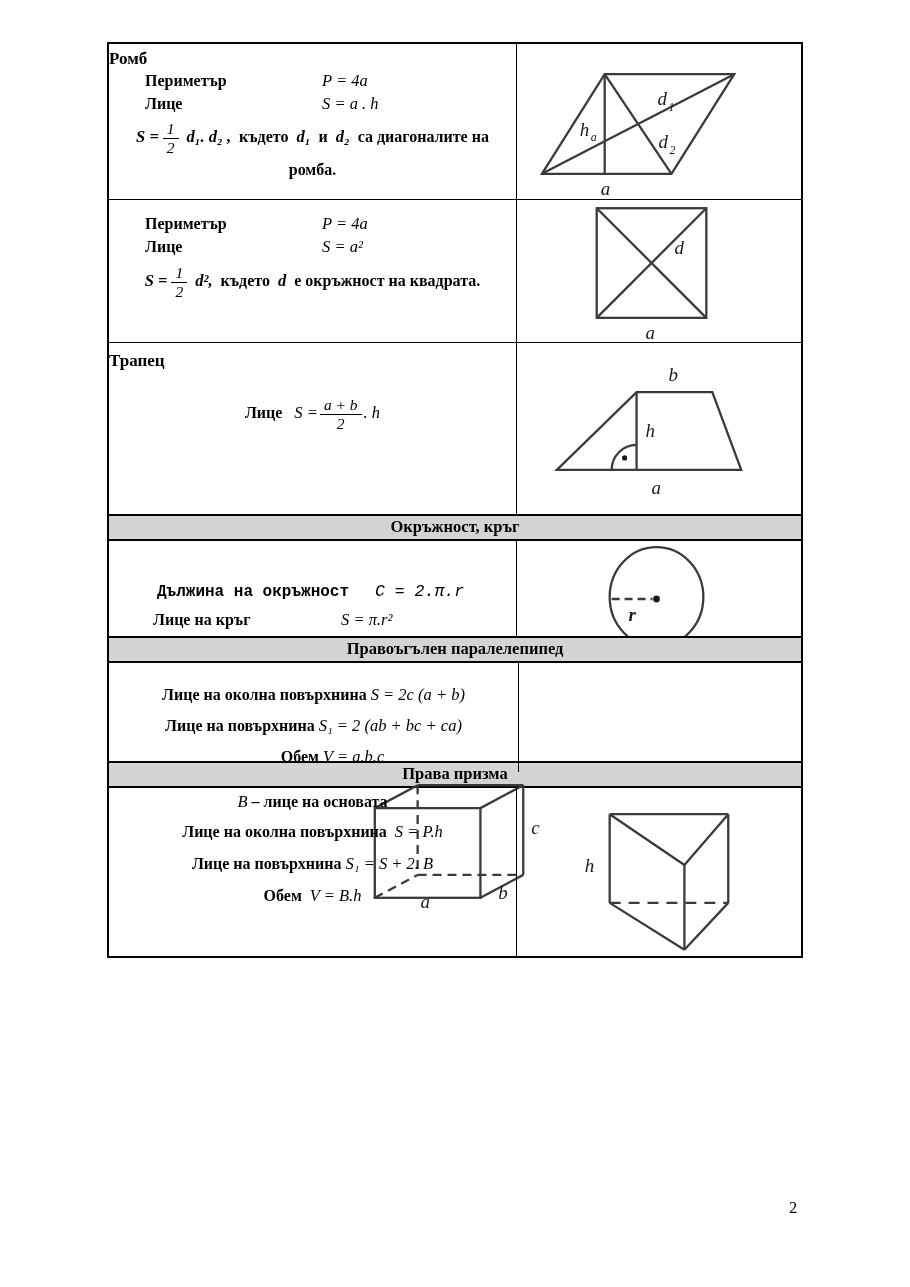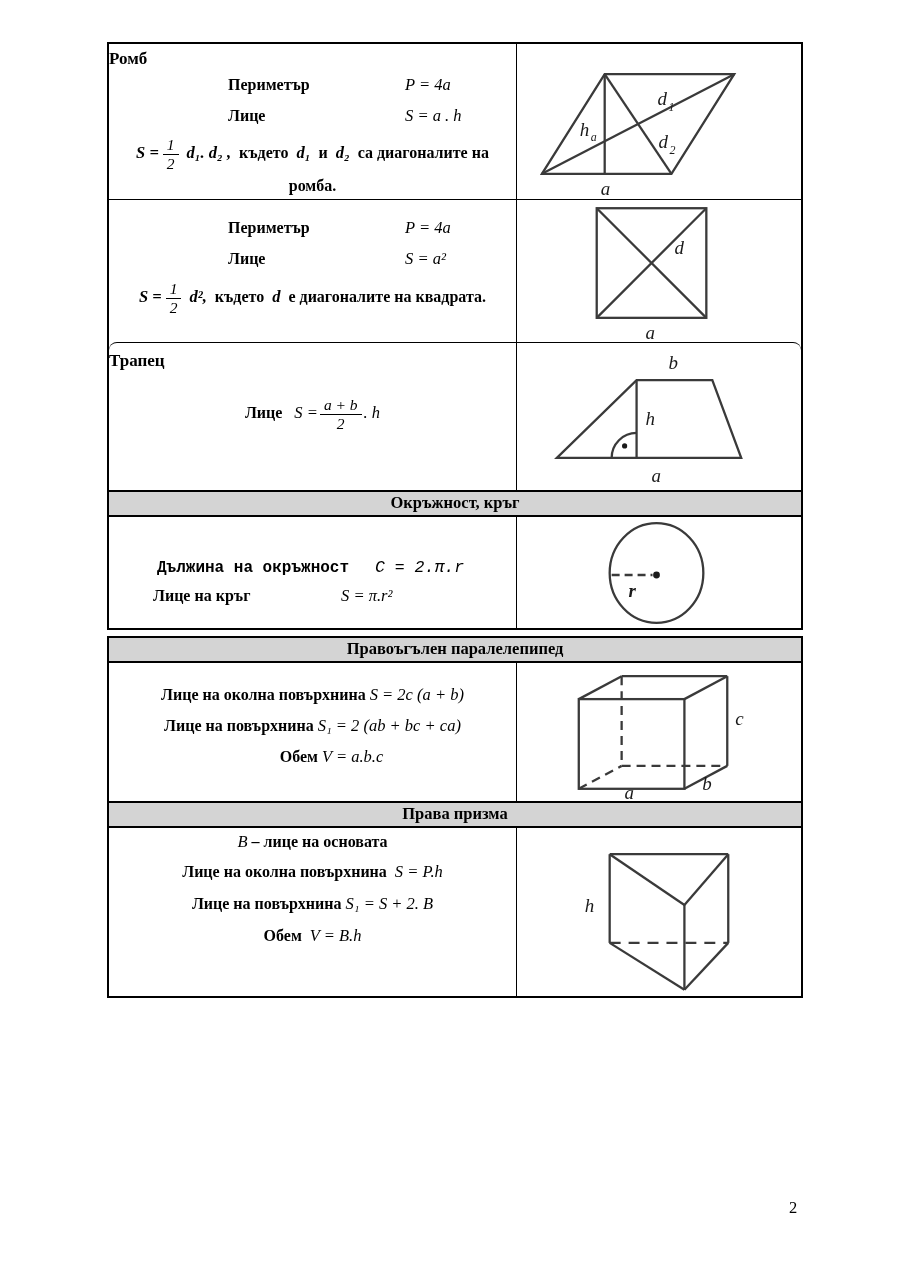--- a/index.html
+++ b/index.html
@@ -11,26 +11,26 @@
   .row{display:flex;box-sizing:border-box;}
   .bt{border-top:1.5px solid #000;}
   .cell-l{width:410px;border-right:1.5px solid #000;box-sizing:border-box;}
   .cell-r{flex:1;display:flex;align-items:center;justify-content:center;box-sizing:border-box;}
   .banner-row{display:block;height:23px;background:#d4d4d4;text-align:center;
               font-weight:bold;font-size:16.5px;line-height:22px;
               border-top:2px solid #000;border-bottom:2px solid #000;box-sizing:content-box;}
   .banner-top{border-top:none;}
   .r-romb{height:155px;}
   .r-kvadrat{height:143px;}
-  .r-trapec{height:148px;border-radius:8px;}
+  .r-trapec{height:172px;}
   .r-circle{height:111px;}
-  .r-box{height:138px;}
+  .r-box{height:98px;flex-direction:column;}
   .r-prism{height:168px;}
   .cell-title{text-align:left;font-weight:bold;font-size:17px;padding-top:5px;}
-  .pair{padding-left:119px;font-size:16px;line-height:31px;}
+  .pair{padding-left:36px;font-size:16px;line-height:23px;}
   .pair .lbl{display:inline-block;width:177px;font-weight:bold;}
   .math{font-style:italic;font-size:16.5px;}
   .b{font-weight:bold;}
   .note{text-align:center;font-weight:bold;font-size:16px;margin-top:6px;}
   .note>span{margin:0 2px;}
   .frac{display:inline-block;vertical-align:middle;text-align:center;font-style:italic;
         font-size:15.5px;line-height:1.05;margin:0 2px;font-weight:normal;}
   .frac .num{display:block;padding:0 4px 1px;border-bottom:1.3px solid #000;}
   .frac .den{display:block;padding-top:1px;}
   .center-line{text-align:center;font-size:16px;}
@@ -94,21 +94,21 @@
           <span class="lbl">Периметър</span><span class="math">P = 4a</span>
         </div>
         <div class="pair">
           <span class="lbl">Лице</span><span class="math">S = a²</span>
         </div>
         <div class="note" style="margin-top:7px;">
           <span class="math">S =</span><span class="frac"><span class="num">1</span><span class="den">2</span></span>
           <span class="math">d²,</span>
           <span>където</span>
           <span class="math">d</span>
-          <span>е диагоналите на квадрата.</span>
+          <span>е окръжност на квадрата.</span>
         </div>
       </div>
       <div class="cell-r">
         <svg width="284" height="143" viewBox="0 0 285 143">
           <rect class="stroke" x="80" y="8" width="110" height="110"></rect>
           <line class="stroke" x1="80" y1="8" x2="190" y2="118"></line>
           <line class="stroke" x1="190" y1="8" x2="80" y2="118"></line>
           <text class="dlab" x="158" y="54">d</text>
           <text class="dlab" x="129" y="139">a</text>
         </svg>

